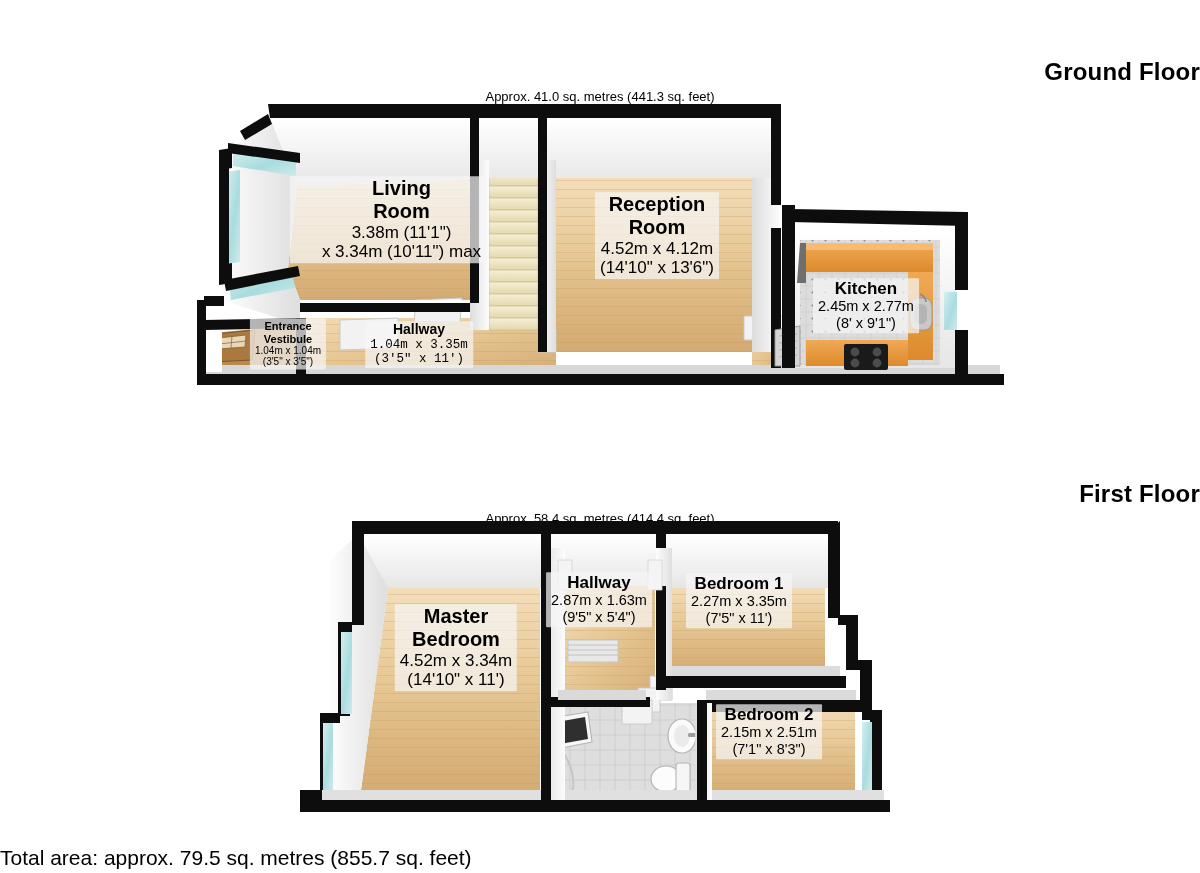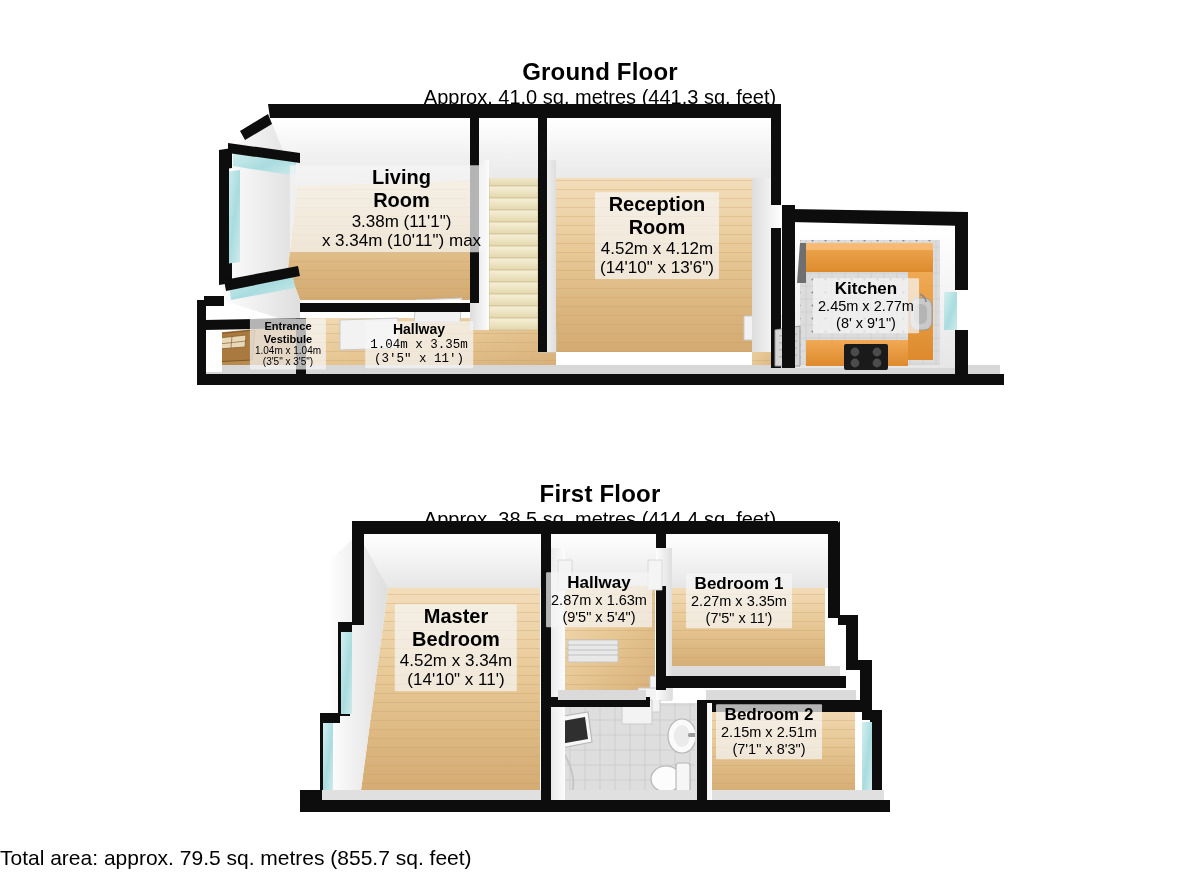--- a/index.html
+++ b/index.html
@@ -28,23 +28,24 @@
     width: 100%;
     text-align: center;
     left: 0;
   }
   .floor-title {
     font-size: 24px;
     font-weight: bold;
     letter-spacing: 0.2px;
     line-height: 28px;
     margin: 0;
+    text-align: right;
   }
   .floor-sub {
-    font-size: 20px;
+    font-size: 13px;
     font-weight: normal;
     line-height: 18px;
     margin: 2px 0 0 0;
   }
   #ground-heading { top: 58px; }
   #first-heading  { top: 480px; }
 
   .total-area {
     position: absolute;
     top: 845px;
@@ -349,21 +350,21 @@
       <path d="M 782,205 L 795,205 L 795,368 L 782,368 Z" fill="#0d0d0d"></path>
       <path d="M 955,212 L 968,212 L 968,290 L 955,290 Z" fill="#0d0d0d"></path>
       <path d="M 955,330 L 968,330 L 968,385 L 955,385 Z" fill="#0d0d0d"></path>
 
       <path d="M 944,292 L 957,292 L 957,330 L 944,330 Z" fill="url(#glassG)"></path>
 
       <path d="M 955,374 L 1004,374 L 1004,385 L 955,385 Z" fill="#0d0d0d"></path>
     </g>
   </svg>
 
-  <div class="room-label lbl-lg" style="left:388px; top:209px;padding-left:32px;">
+  <div class="room-label lbl-lg" style="left:388px; top:220px;padding-left:32px;">
     <span class="rl-name">Living</span>
     <span class="rl-name">Room</span>
     <span class="rl-dim">3.38m (11'1")</span>
     <span class="rl-dim">x 3.34m (10'11") max</span>
   </div>
 
   <div class="room-label lbl-lg" style="left:657px; top:236px;">
     <span class="rl-name">Reception</span>
     <span class="rl-name">Room</span>
     <span class="rl-dim">4.52m x 4.12m</span>
@@ -384,21 +385,21 @@
 
   <div class="room-label lbl-xs" style="left:288px; top:344px;">
     <span class="rl-name">Entrance</span>
     <span class="rl-name">Vestibule</span>
     <span class="rl-dim">1.04m x 1.04m</span>
     <span class="rl-dim">(3'5" x 3'5")</span>
   </div>
 
   <div class="floor-heading" id="first-heading">
     <div class="floor-title">First Floor</div>
-    <div class="floor-sub">Approx. 38.5 sq. metres (414.4 sq. feet)</div>
+    <div class="floor-sub">Approx. 58.4 sq. metres (414.4 sq. feet)</div>
   </div>
 
   <svg class="stage" id="first-stage" viewBox="0 0 1200 873">
     <defs>
       <pattern id="btile" width="15" height="15" patternUnits="userSpaceOnUse">
         <rect width="15" height="15" fill="#dedede"></rect>
         <rect width="15" height="15" fill="none" stroke="#cccccc" stroke-width="0.9"></rect>
       </pattern>
     </defs>
 

